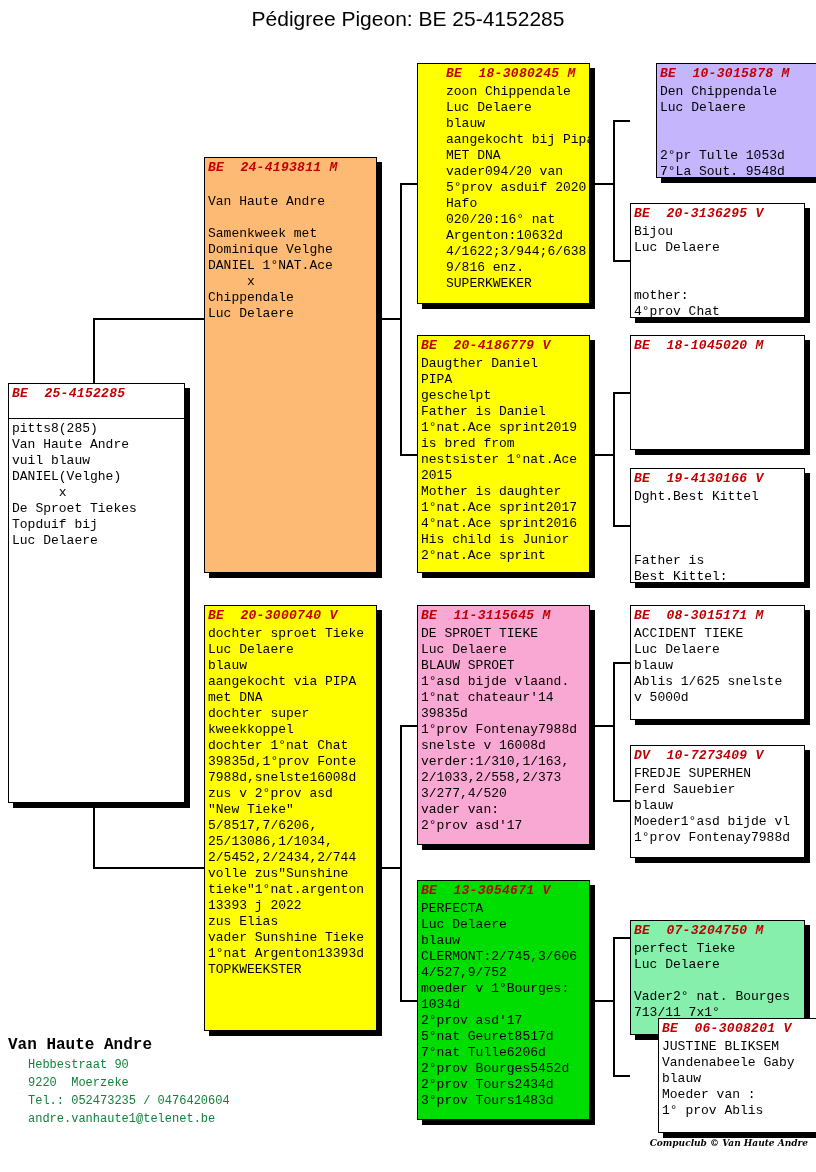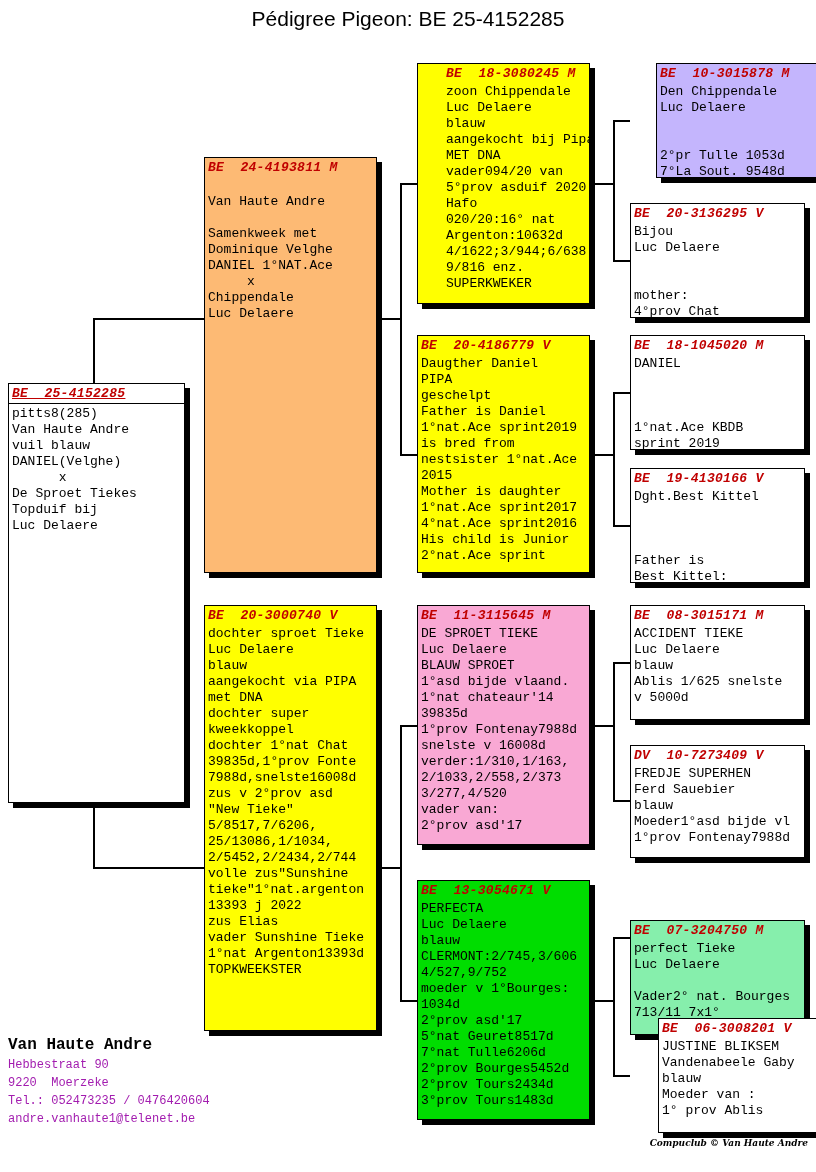--- a/index.html
+++ b/index.html
@@ -15,28 +15,28 @@
   }
   .line { position:absolute; background:#000; }
   .pbox {
     position:absolute; border:1px solid #000; box-shadow:5px 5px 0 #000;
     padding:2px 3px 1px 3px; overflow:hidden; background:#fff;
   }
   .ring {
     font:italic bold 13px/16px "Liberation Mono", monospace;
     color:#c00000; letter-spacing:0.3px; white-space:pre;
   }
-  .hdr-rule { border-bottom:1px solid #000; margin:0 -3px; padding:0 3px 1px 3px;text-decoration:underline; }
+  .hdr-rule { border-bottom:1px solid #000; margin:0 -3px; padding:0 3px 16px 3px; }
   .pbody {
     font:13px/16px "Liberation Mono", monospace; color:#000;
     white-space:pre; margin-top:2px;
   }
   .owner { position:absolute; left:8px; top:1034px; }
   .owner-name { font:bold 16px/22px "Liberation Mono", monospace; color:#000; }
-  .owner-line { font:12px/18px "Liberation Mono", monospace; color:#a21caf; white-space:pre; }
+  .owner-line { font:12px/18px "Liberation Mono", monospace; color:#15803d; white-space:pre;margin-left:20px; }
   .footer {
     position:absolute; right:8px; top:1138px;
     font:italic bold 9px "DejaVu Serif", serif; color:#000;
   }
 </style>
 </head>
 <body>
 
 <div class="page">
 
@@ -206,26 +206,20 @@
     <div class="ring">BE  20-3136295 V</div>
     <div class="pbody">Bijou
 Luc Delaere
 
 
 mother:
 4°prov Chat</div>
   </div>
   <div class="pbox" style="left: 630px; top: 335px; width: 175px; height: 115px; background: rgb(255, 255, 255);">
     <div class="ring">BE  18-1045020 M</div>
-    <div class="pbody">DANIEL
-
-
-
-1°nat.Ace KBDB
-sprint 2019</div>
   </div>
   <div class="pbox" style="left: 630px; top: 468px; width: 175px; height: 115px; background: rgb(255, 255, 255);">
     <div class="ring">BE  19-4130166 V</div>
     <div class="pbody">Dght.Best Kittel
 
 
 
 Father is
 Best Kittel:</div>
   </div>

